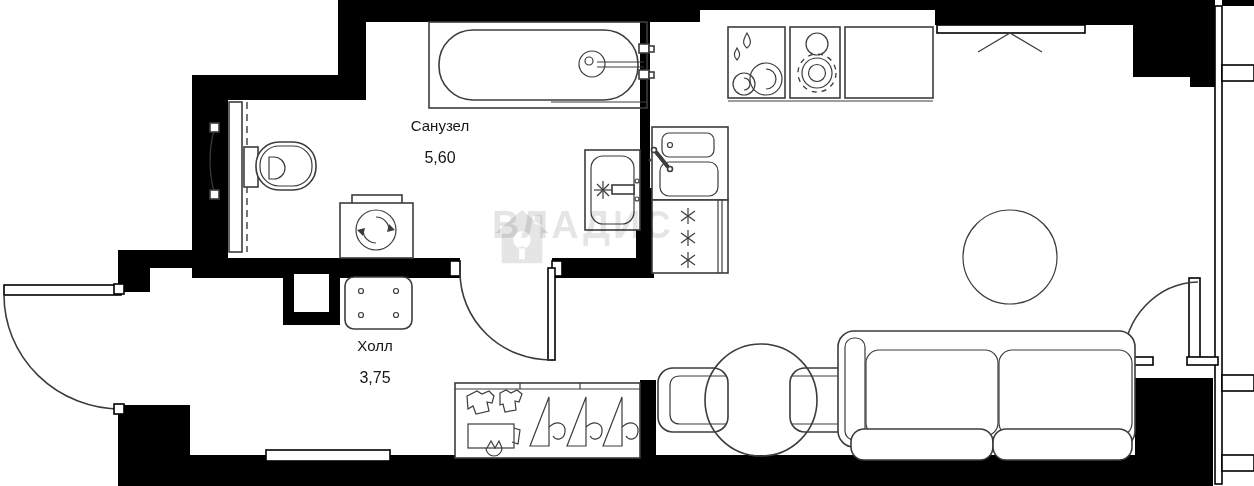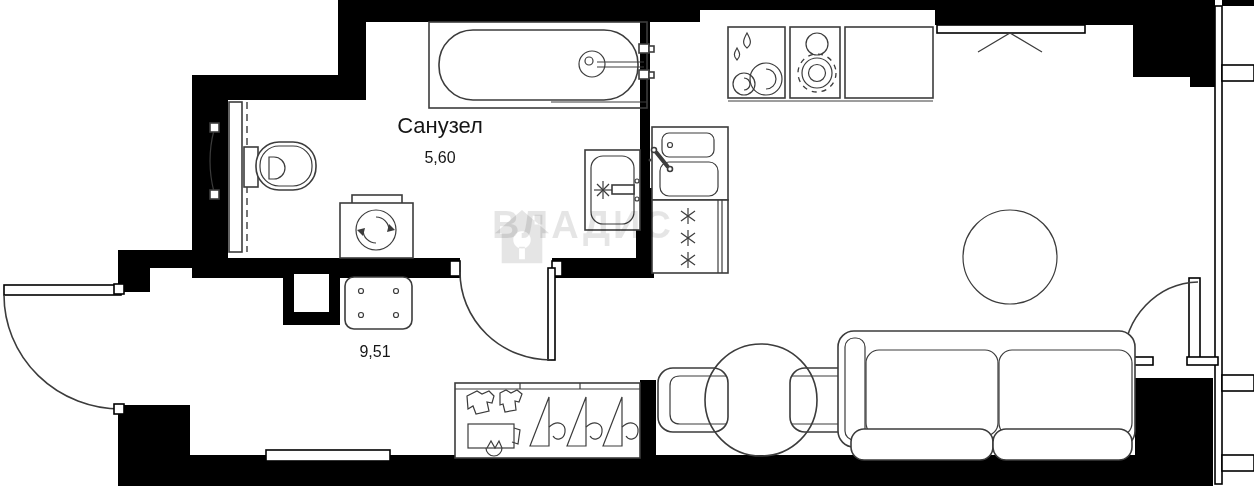--- a/index.html
+++ b/index.html
@@ -17,21 +17,21 @@
   .plan svg{position:absolute;left:0;top:0;z-index:1;}
   .wall{fill:var(--wall);stroke:none;}
   .ln{fill:none;stroke:var(--line);stroke-width:1.6;}
   .lnt{fill:none;stroke:var(--line);stroke-width:1.2;}
   .fw{fill:#fff;stroke:var(--line);stroke-width:1.6;}
   .fwb{fill:#fff;stroke:#000;stroke-width:1.6;}
   .dash{fill:none;stroke:var(--line);stroke-width:1.4;stroke-dasharray:7 5;}
   .dashc{fill:none;stroke:var(--line);stroke-width:1.3;stroke-dasharray:5 5;}
   .dot{fill:var(--line);}
   .room-label{position:absolute;z-index:3;text-align:center;color:var(--text);}
-  .room-label .nm{font-size:22px;line-height:26px;}
+  .room-label .nm{font-size:15px;line-height:26px;}
   .room-label .ar{font-size:16px;line-height:26px;margin-top:6px;}
   .watermark{
     position:absolute;z-index:2;left:492px;top:206px;display:flex;align-items:center;gap:12px;
     color:var(--wm);pointer-events:none;
   }
   .watermark .wm-text{font-size:38px;font-weight:700;letter-spacing:3px;line-height:1;text-align:center;}
 </style>
 </head>
 <body>
 
@@ -269,17 +269,18 @@
     </svg>
     <div class="wm-text">ВЛАДИС</div>
   </div>
 
   <div class="room-label" style="left:340px;top:113px;width:200px;">
     <div class="nm">Санузел</div>
     <div class="ar">5,60</div>
   </div>
 
   <div class="room-label" style="left:275px;top:333px;width:200px;">
-    <div class="ar">9,51</div>
+    <div class="nm">Холл</div>
+    <div class="ar">3,75</div>
   </div>
 
 
 </div>
 
 </body></html>

